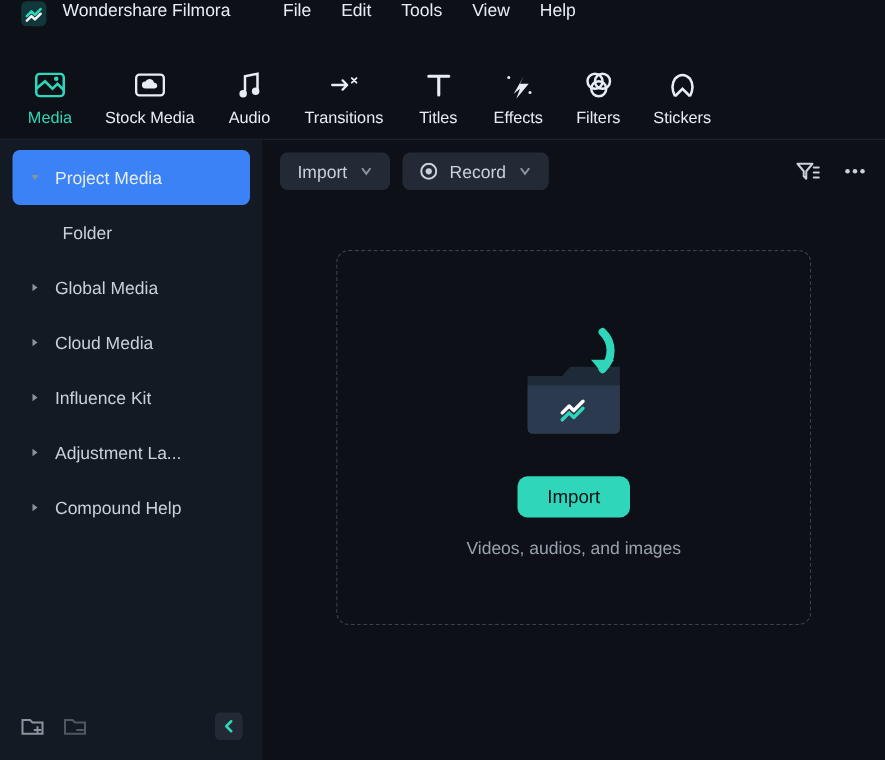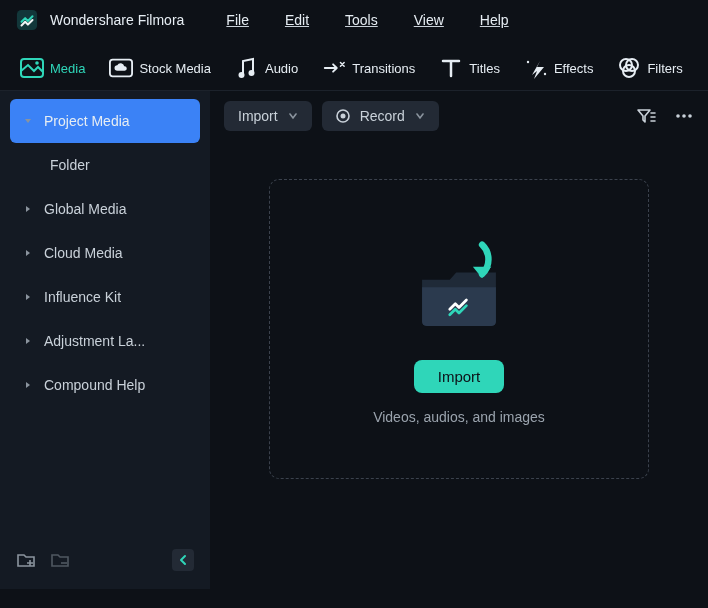--- a/index.html
+++ b/index.html
@@ -8,44 +8,44 @@
     height: 608px;
     background: #0d1117;
     font-family: -apple-system, BlinkMacSystemFont, "Segoe UI", Arial, sans-serif;
     color: #c9d1d9;
     overflow: hidden;
   }
   
   .titlebar {
     height: 40px;
     display: flex;
-    align-items: center;
+    align-items: flex-start;
     padding: 0 16px;
     gap: 12px;
     background: #0d1117;
   }
   .logo {
     width: 22px; height: 22px;
     display: flex; align-items: center; justify-content: center;
   }
   .app-title { color: #e6edf3; font-size: 14px; font-weight: 500; margin-right: 30px; }
-  .menubar { display: flex; gap: 36px; text-decoration: underline; }
+  .menubar { display: flex; gap: 24px; }
   .menu-item { color: #e6edf3; font-size: 14px; cursor: pointer; }
 
   
   .tabs {
     display: flex;
     padding: 10px 10px 0 10px;
     gap: 4px;
     border-bottom: 1px solid #1c222b;
   }
   .tab {
     flex: 0 0 auto;
     display: flex;
-    flex-direction: row;
+    flex-direction: column;
     align-items: center;
     gap: 6px;
     padding: 6px 10px 10px 10px;
     cursor: pointer;
     color: #e6edf3;
     font-size: 13px;
     min-width: 60px;
   }
   .tab.active { color: #2fd6b9; }
   .tab-icon {

